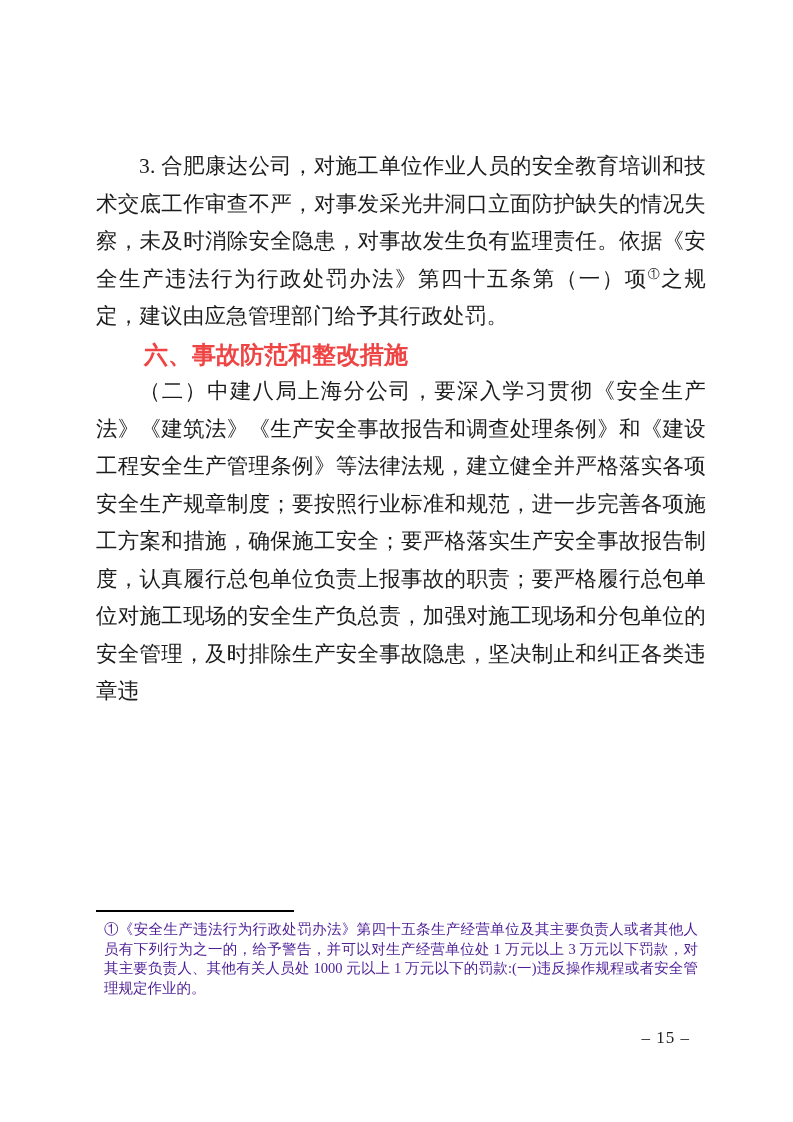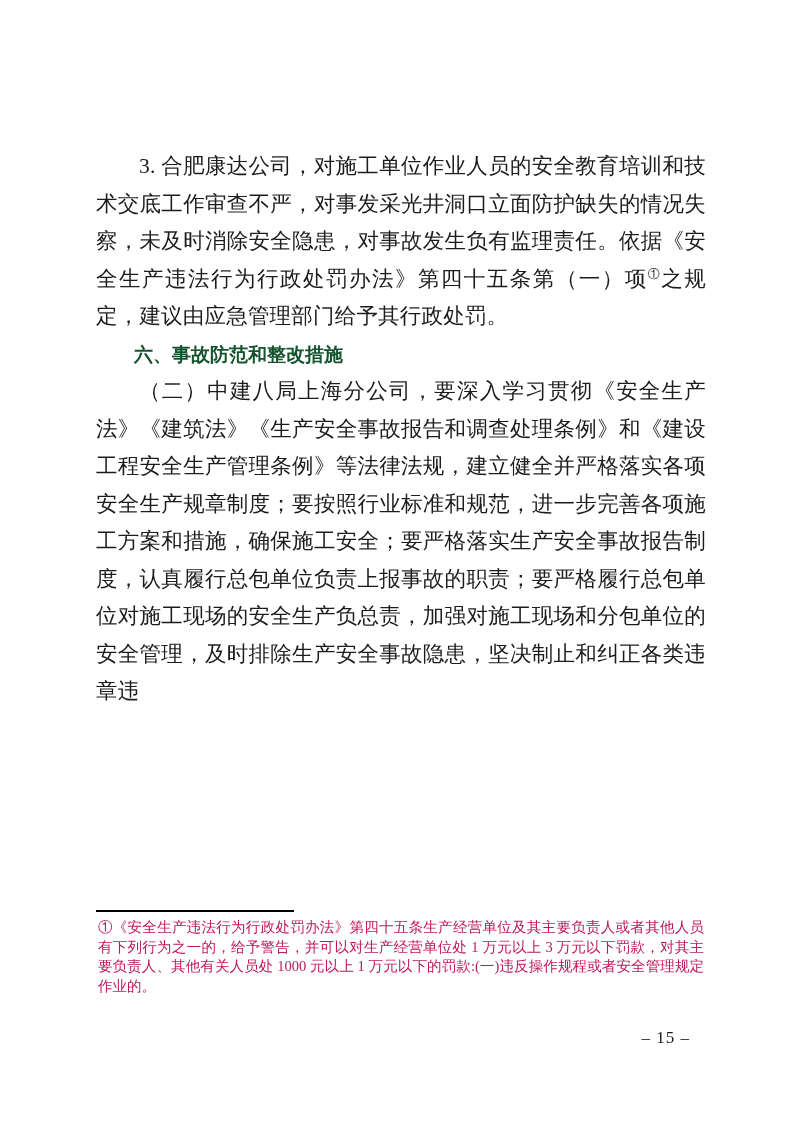--- a/index.html
+++ b/index.html
@@ -26,51 +26,51 @@
     margin: 0;
     font-size: 21.5px;
     line-height: 37.5px;
     text-align: justify;
     text-justify: inter-ideograph;
     text-indent: 2em;
     letter-spacing: 0.2px;
   }
   .heading {
     margin: 0;
-    font-size: 19px;
+    font-size: 24px;
     line-height: 37.5px;
     text-indent: 2em;
     font-family: "Liberation Sans", "DejaVu Sans", sans-serif;
     font-weight: 700;
-    color: #14532d;
+    color: #ef4444;
   }
   .sup {
     vertical-align: super;
     font-size: 12px;
     line-height: 0;
   }
   .footnote {
     position: absolute;
     left: 96px;
     top: 910px;
     width: 610px;
   }
   .footnote-rule {
     width: 198px;
     height: 0;
     border-top: 2.5px solid #000000;
     margin-bottom: 6px;
   }
   .footnote-text {
-    margin: 2px;
+    margin: 8px;
     font-size: 14.5px;
     line-height: 19.5px;
     text-align: justify;
     text-justify: inter-ideograph;
-    color: #be185d;
+    color: #4c1d95;
   }
   .page-number {
     position: absolute;
     top: 1028px;
     left: 96px;
     width: 594px;
     text-align: right;
     font-size: 17px;
     letter-spacing: 1px;
     color: #1c1c1c;

